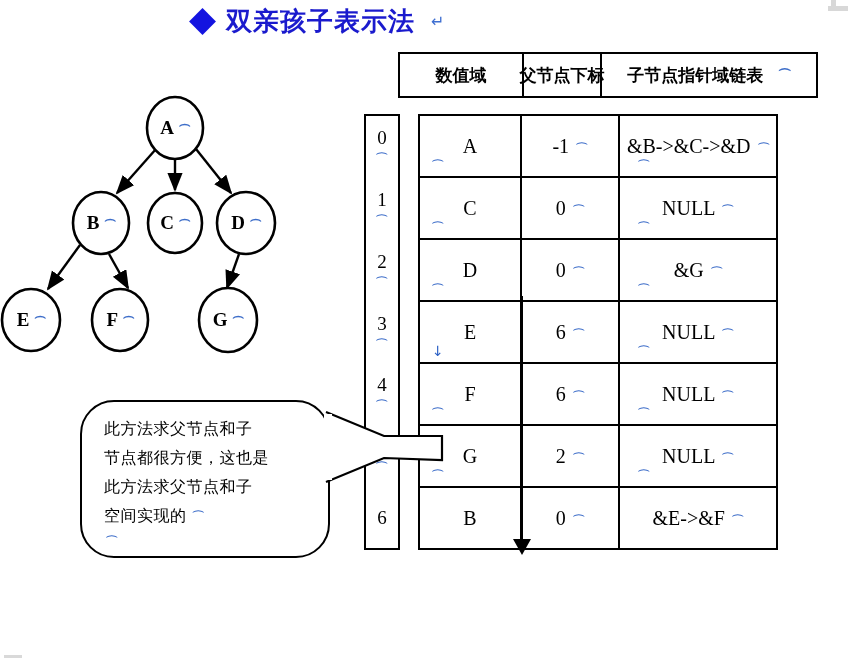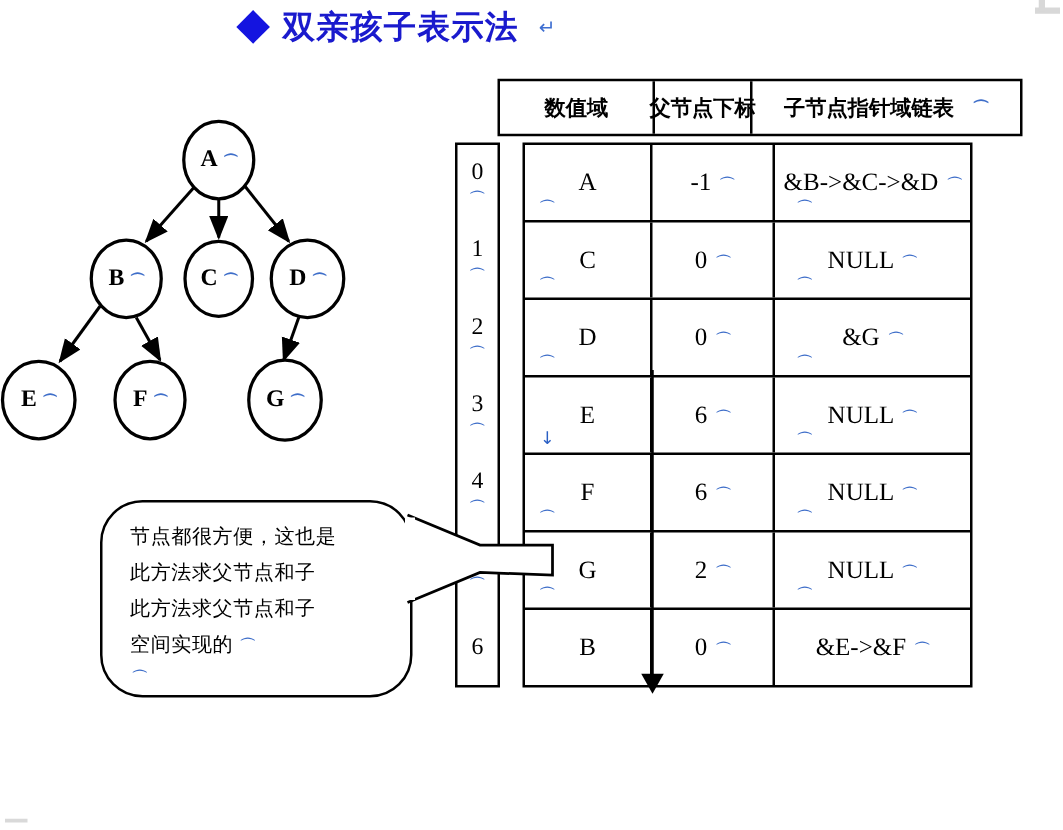--- a/index.html
+++ b/index.html
@@ -76,21 +76,21 @@
     color: #2a5fc4;
     font-size: 14px;
     font-family: "DejaVu Sans", sans-serif;
     line-height: 1;
     display: inline-block;
   }
 
   
   .header-box {
     position: absolute;
-    left: 398px; top: 63px;
+    left: 398px; top: 52px;
     width: 420px; height: 46px;
     border: 2px solid #000;
     box-sizing: border-box;
     display: flex;
     align-items: stretch;
     text-align: center;
   }
   .header-cell {
     display: flex;
     align-items: center;
@@ -489,22 +489,22 @@
 
   <div class="tbl-arrow"></div>
 
   <div class="callout">
     <div class="callout-body"></div>
     <svg class="callout-tail" viewBox="0 0 120 80">
       <path d="M2,2 L60,26 L118,26 L118,50 L60,48 L2,72" fill="#ffffff" stroke="#000000" stroke-width="2.2" stroke-linejoin="miter"></path>
       <rect x="0" y="4" width="8" height="66" fill="#ffffff" stroke="none"></rect>
     </svg>
     <div class="callout-text">
+      <div>此方法求父节点和子</div>
       <div>节点都很方便，这也是</div>
-      <div>此方法求父节点和子</div>
       <div>此方法求父节点和子</div>
       <div>
         <span>空间实现的</span>
         <span class="pmark">⏜</span>
       </div>
     </div>
     <span class="pmark callout-mark-2">⏜</span>
   </div>
 
 </div>

